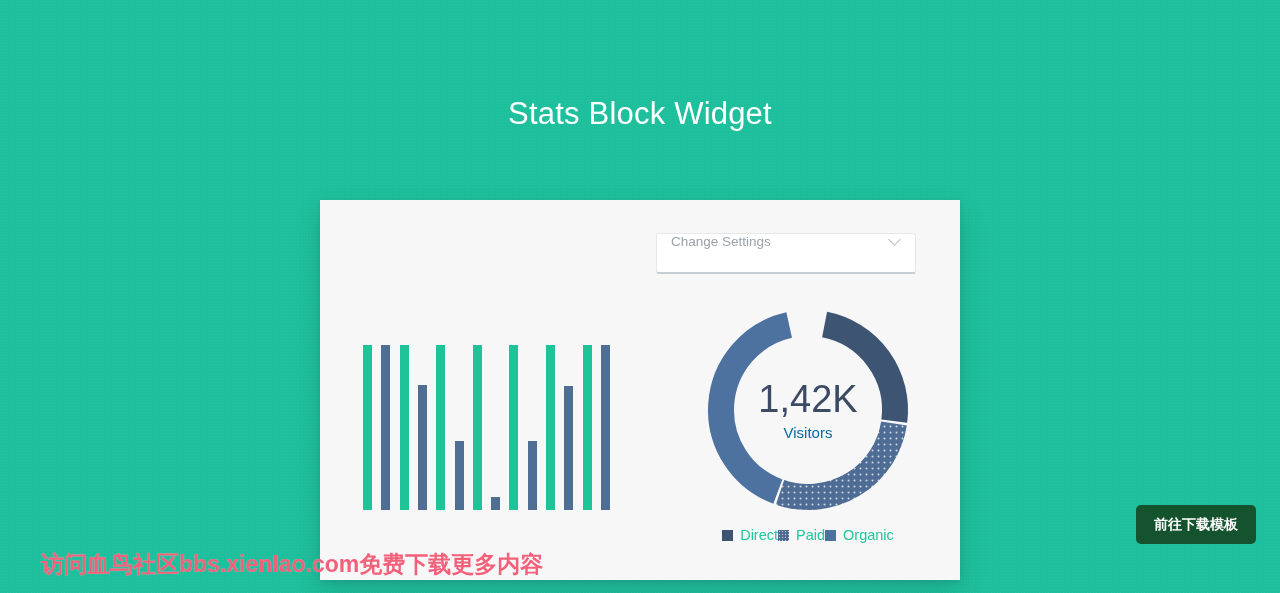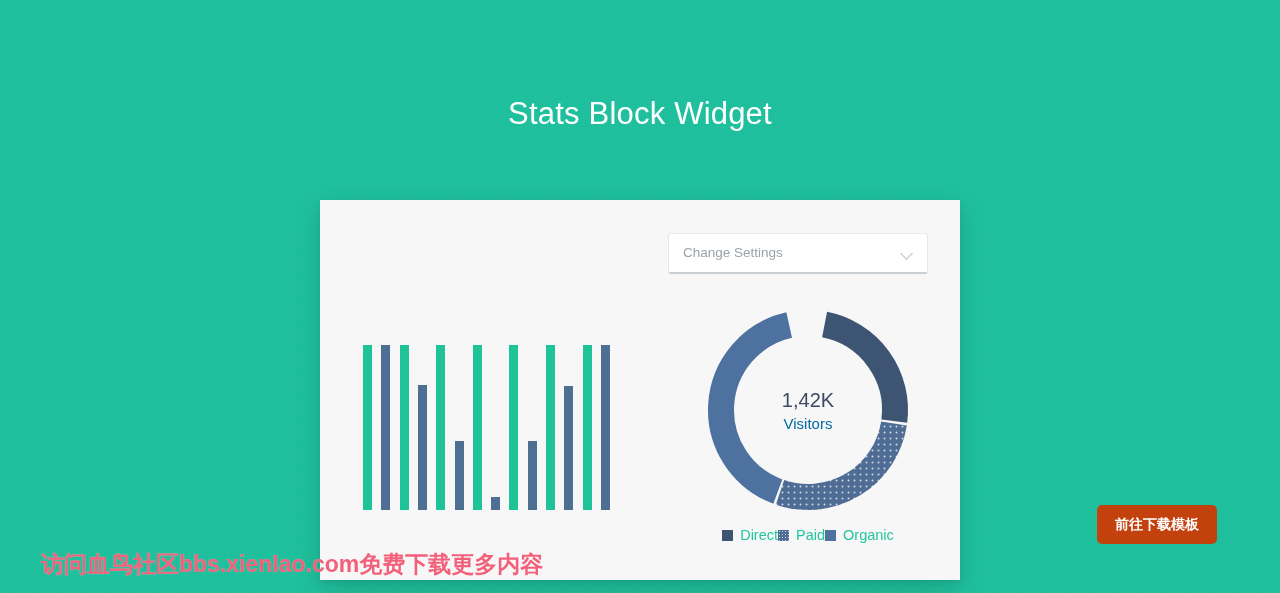--- a/index.html
+++ b/index.html
@@ -40,28 +40,28 @@
   }
   .heading .month{
     font-size:29px; color:#3c4a63; font-weight:400;
   }
   .heading .sub{
     font-size:18px; color:#22c79b; font-weight:400; margin-left:5px;
   }
 
   
   .select-wrap{
-    position:absolute; left:348px; top:33px;
+    position:absolute; left:336px; top:33px;
     width:260px; height:41px;
     background:#ffffff;
     border:1px solid #e6e8ea;
     border-bottom:2px solid #c9ced3;
     border-radius:3px;
-    display:flex; align-items:flex-end;
-    padding:12px 14px;
+    display:flex; align-items:flex-start;
+    padding:0 14px;
   }
   .select-label{
     font-size:13.5px; color:#9aa2aa; flex:1;
   }
   .chev{ width:12px; height:12px; position:relative; }
   .chev::before{
     content:""; position:absolute; left:1px; top:1px;
     width:8px; height:8px;
     border-right:1.6px solid #b7bdc4;
     border-bottom:1.6px solid #b7bdc4;
@@ -78,21 +78,21 @@
   
   .donut{
     position:absolute; left:383px; top:105px;
     width:210px; height:210px;
   }
   .donut svg{ display:block; }
   .donut-center{
     position:absolute; left:0; top:0; width:210px; height:210px;
     display:flex; flex-direction:column; align-items:center; justify-content:center;
   }
-  .donut-value{ font-size:20px; color:#3c4a63; font-weight:400; line-height:1.1; }
+  .donut-value{ font-size:38px; color:#3c4a63; font-weight:400; line-height:1.1; }
   .donut-label{ font-size:15px; color:#0369a1; margin-top:4px; }
 
   
   .legend{
     position:absolute; left:348px; top:327px;
     width:280px;
     display:flex; justify-content:center; align-items:center; 
   }
   .legend-item{ display:flex; align-items:center; gap:7px; }
   .legend-swatch{ width:11px; height:11px; display:inline-block; }
@@ -103,23 +103,23 @@
     position:absolute; left:41px; top:549px;
     font-size:23px; font-weight:700;
     color:#f2607a;
     letter-spacing:0px;
     white-space:nowrap;
     text-shadow:0 0 1px rgba(255,255,255,.55);
   }
 
   
   .dl-btn{
-    position:absolute; left:1097px; top:505px;
+    position:absolute; left:1136px; top:505px;
     width:120px; height:39px;
-    background:#c2410c;
+    background:#14532d;
     border-radius:5px;
     display:flex; align-items:center; justify-content:center;
     color:#ffffff; font-size:14px; font-weight:700;
     cursor:pointer;
   }
 </style>
 </head>
 <body>
 
 <div class="bg-texture"></div>

